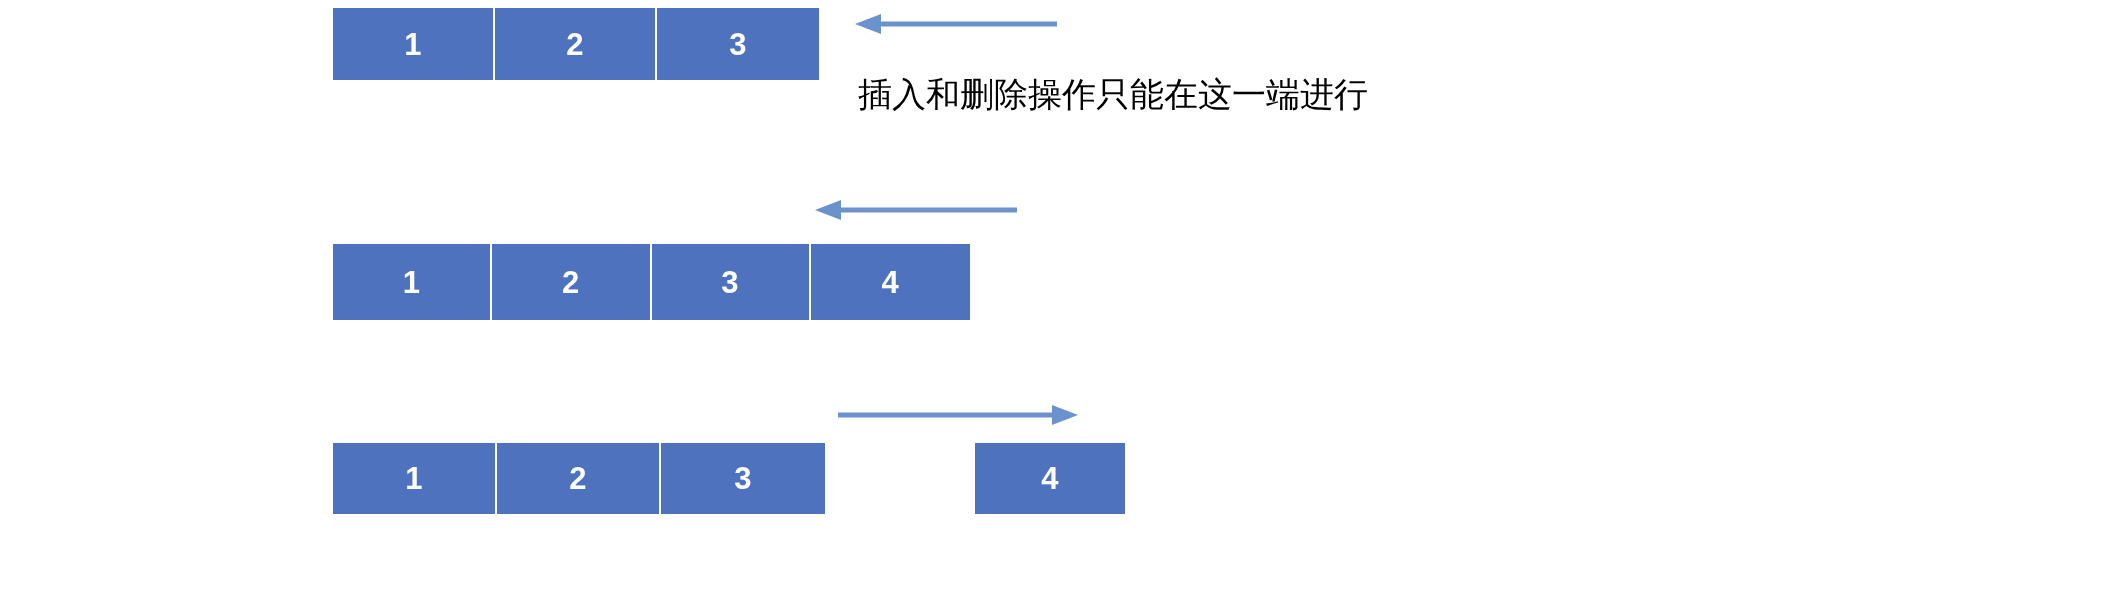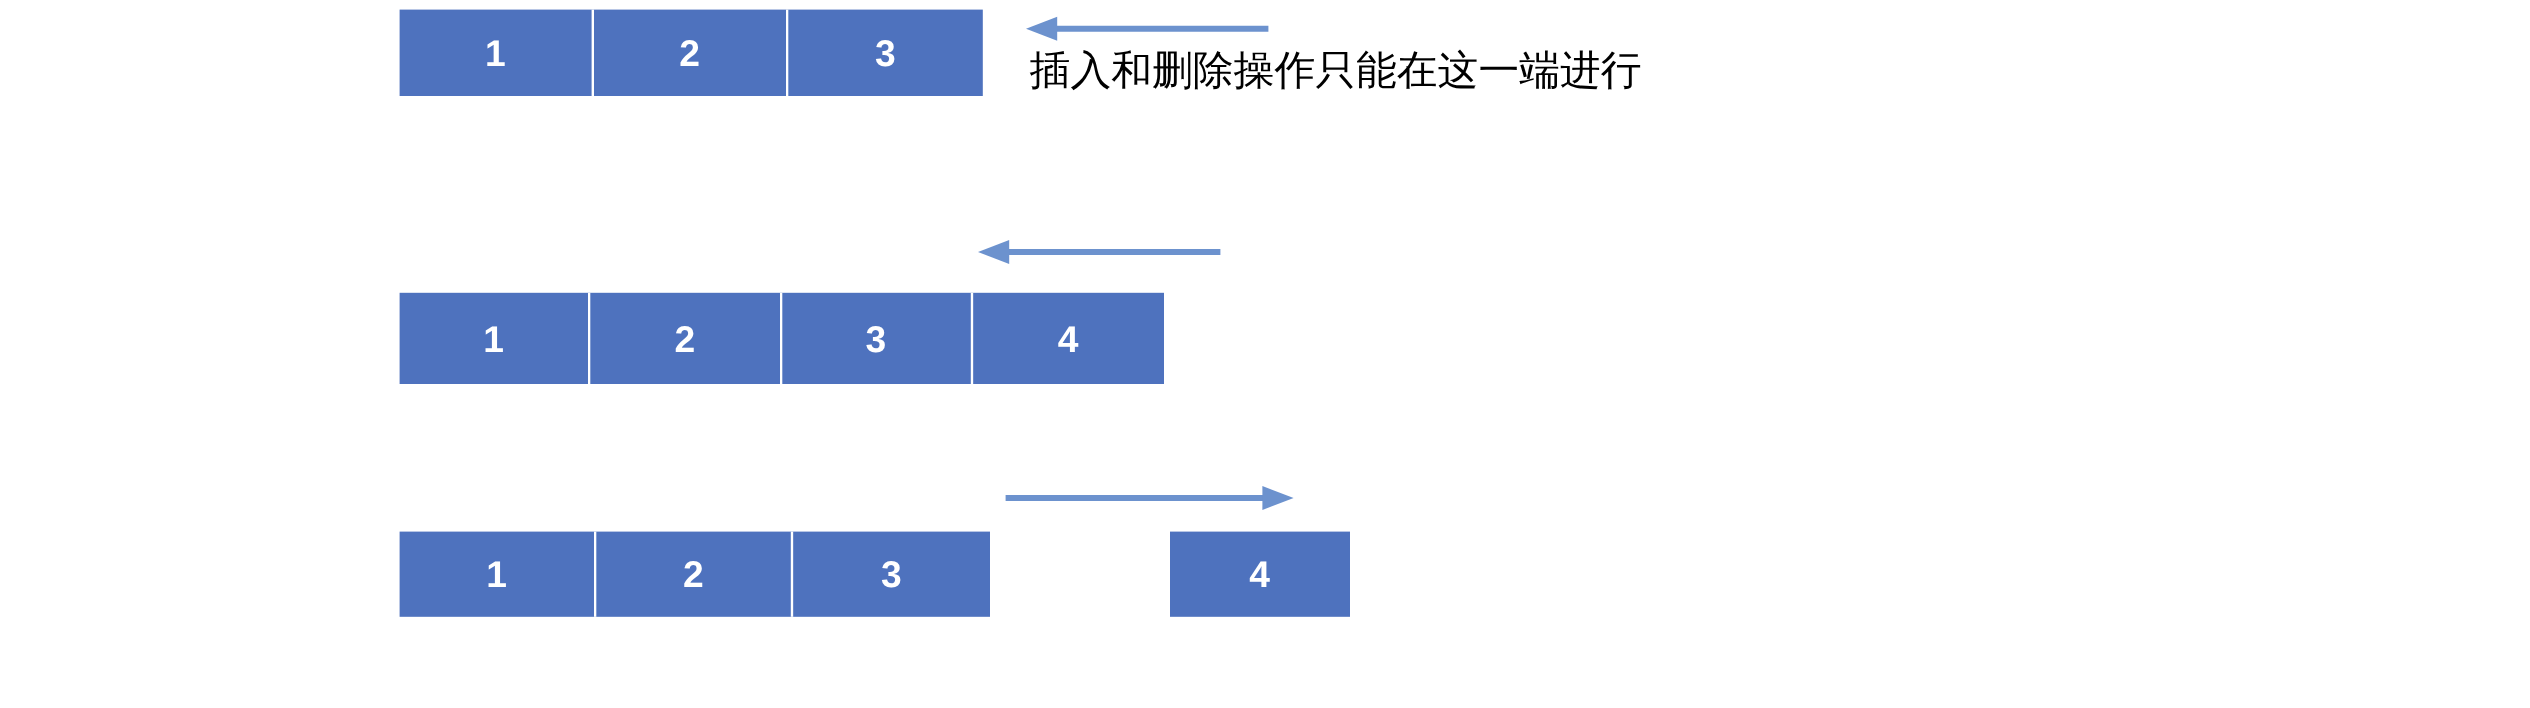--- a/index.html
+++ b/index.html
@@ -97,20 +97,21 @@
   .arrow-r1 { left: 855px; top: 12px;  width: 202px; height: 24px; }
   .arrow-r2 { left: 815px; top: 198px; width: 202px; height: 24px; }
   .arrow-r3 { left: 838px; top: 403px; width: 240px; height: 24px; }
 
   
   .caption {
     position: absolute;
     color: #000000;
     white-space: nowrap;
     line-height: 1.15;
+    margin-top: 35px;
   }
   .caption-top {
     left: 858px;
     top: 40px;
     font-size: 34px;
   }
   .caption-bottom {
     left: 324px;
     top: 542px;
     font-size: 34px;

